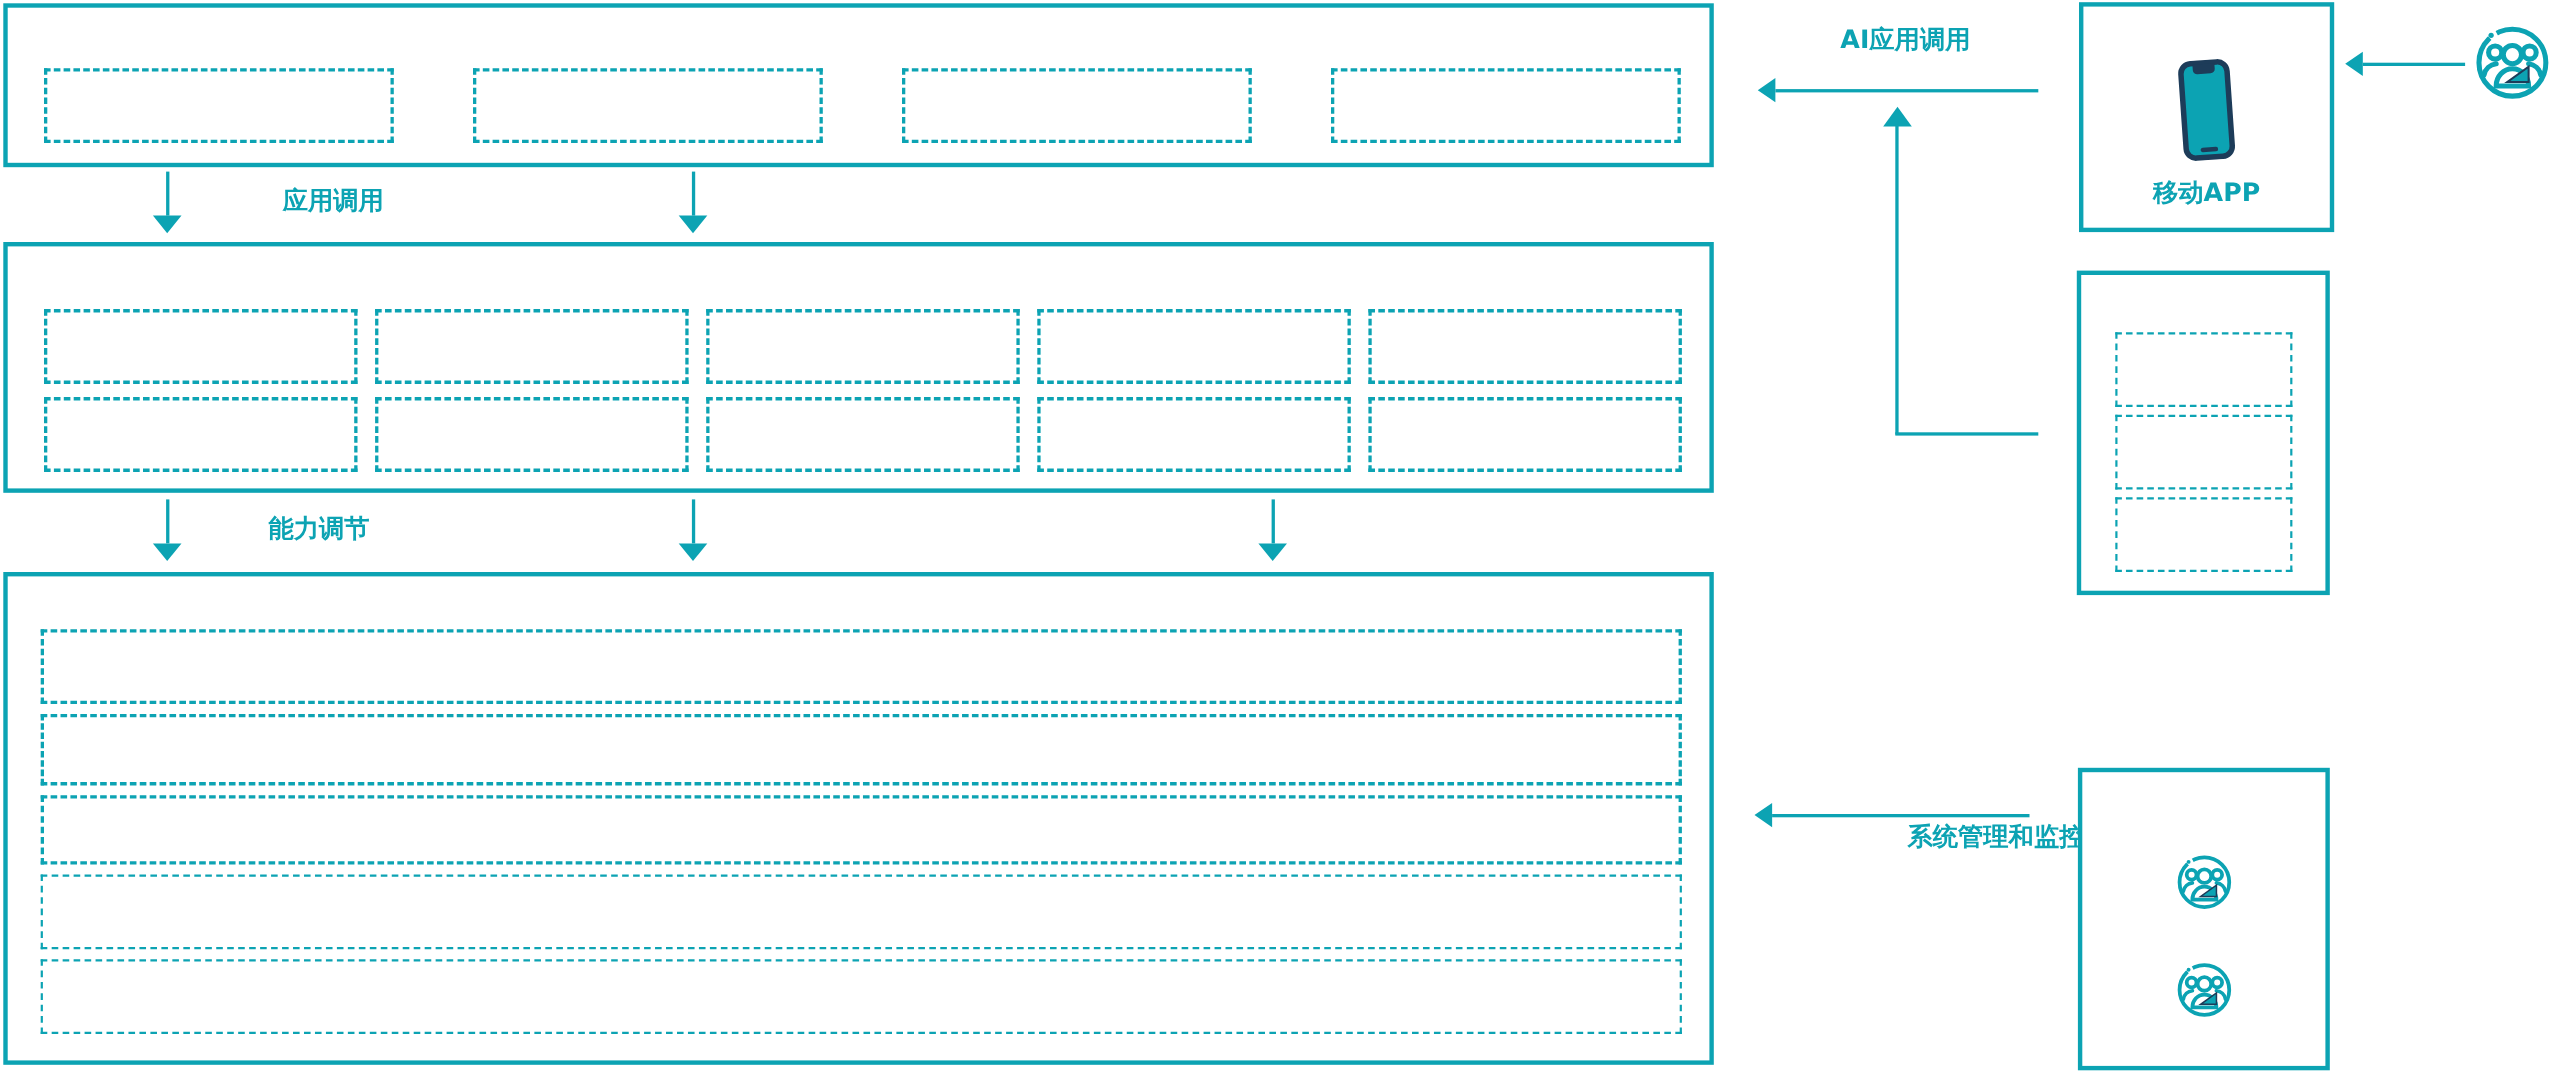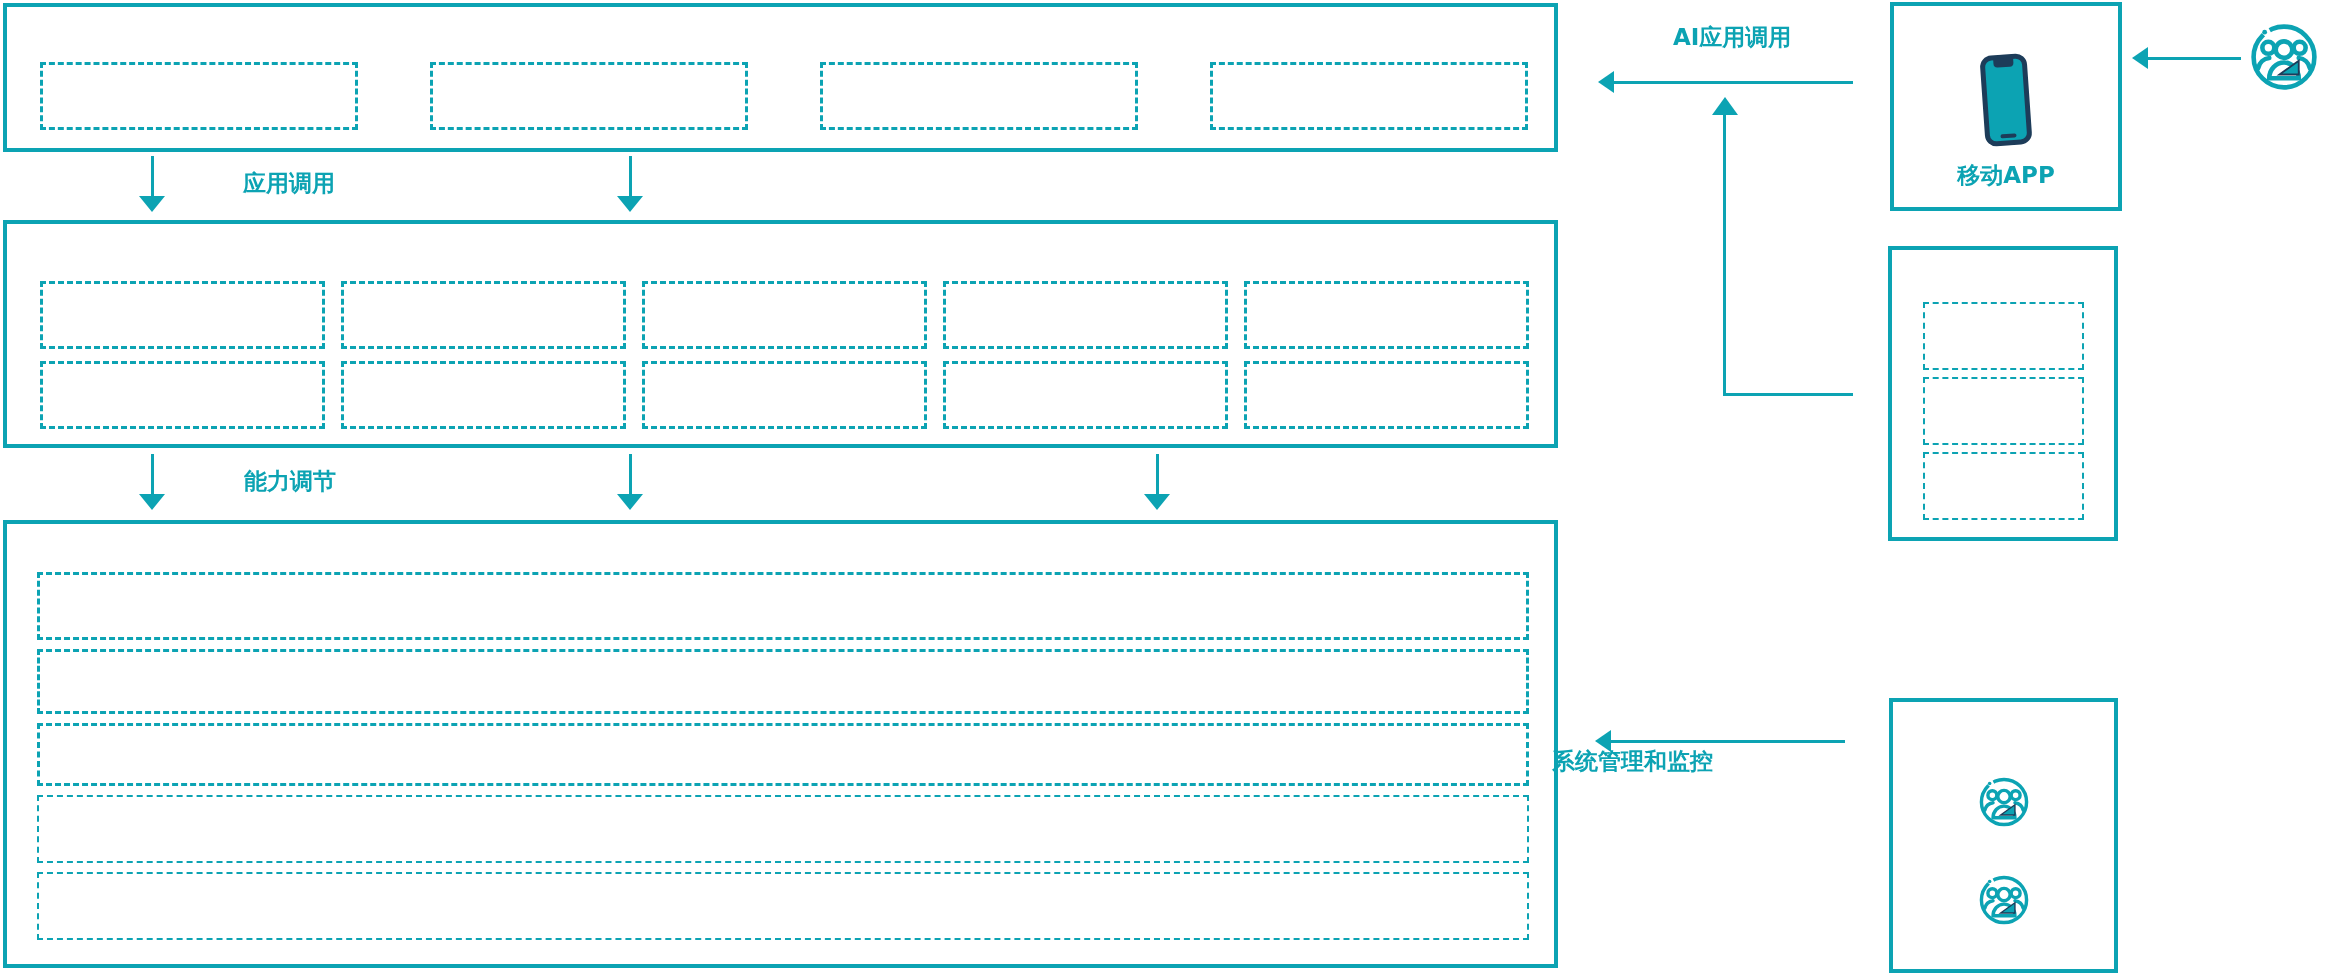--- a/index.html
+++ b/index.html
@@ -85,41 +85,41 @@
       <div class="ph"></div>
       <div class="ph"></div>
       <div class="ph"></div>
       <div class="ph"></div>
     </div>
 
   <div class="vline" style="left:151px; top:156px; height:40px;"></div>
   <div class="head head-down" style="left:139px; top:196px;"></div>
   <div class="vline" style="left:629px; top:156px; height:40px;"></div>
   <div class="head head-down" style="left:617px; top:196px;"></div>
-  <div class="lbl" style="left:243px; top:170px;">应用调用</div>
+  <div class="lbl" style="left:257px; top:170px;">应用调用</div>
 
   <div class="vline" style="left:151px; top:454px; height:40px;"></div>
   <div class="head head-down" style="left:139px; top:494px;"></div>
   <div class="vline" style="left:629px; top:454px; height:40px;"></div>
   <div class="head head-down" style="left:617px; top:494px;"></div>
   <div class="vline" style="left:1156px; top:454px; height:40px;"></div>
   <div class="head head-down" style="left:1144px; top:494px;"></div>
   <div class="lbl" style="left:244px; top:468px;">能力调节</div>
 
   <div class="lbl" style="left:1673px; top:24px;">AI应用调用</div>
   <div class="head head-left" style="left:1598px; top:71px;"></div>
   <div class="hline" style="left:1614px; top:81px; width:239px;"></div>
 
   <div class="head head-up" style="left:1712px; top:97px;"></div>
   <div class="vline" style="left:1723px; top:113px; height:282px;"></div>
   <div class="hline" style="left:1723px; top:393px; width:130px;"></div>
 
   <div class="head head-left" style="left:1595px; top:730px;"></div>
   <div class="hline" style="left:1611px; top:740px; width:234px;"></div>
-  <div class="lbl" style="left:1552px; top:748px;">系统管理和监控</div>
+  <div class="lbl" style="left:1734px; top:748px;">系统管理和监控</div>
 
   <div class="frame mobile-frame">
     <svg class="icon-svg" width="50" height="92" viewBox="0 0 50 92" style="transform:rotate(-4deg);">
       <rect x="4" y="3" width="42" height="86" rx="9" fill="var(--teal)" stroke="var(--navy)" stroke-width="5"></rect>
       <path d="M15 4 h20 v5 a4 4 0 0 1 -4 4 h-12 a4 4 0 0 1 -4 -4 z" fill="var(--navy)"></path>
       <rect x="17" y="80" width="16" height="4" rx="2" fill="var(--navy)"></rect>
     </svg>
     <div class="mobile-label">移动APP</div>
   </div>
 

